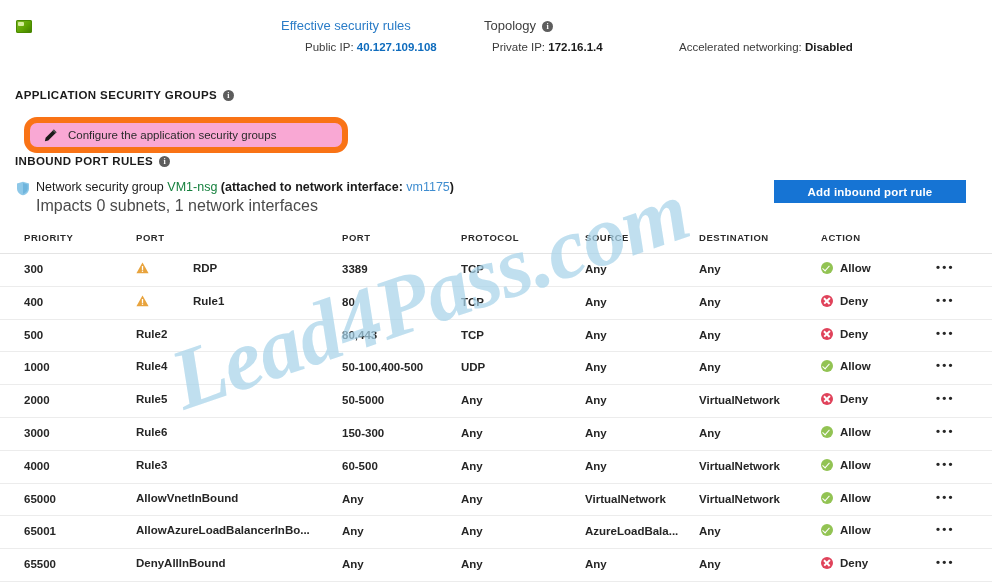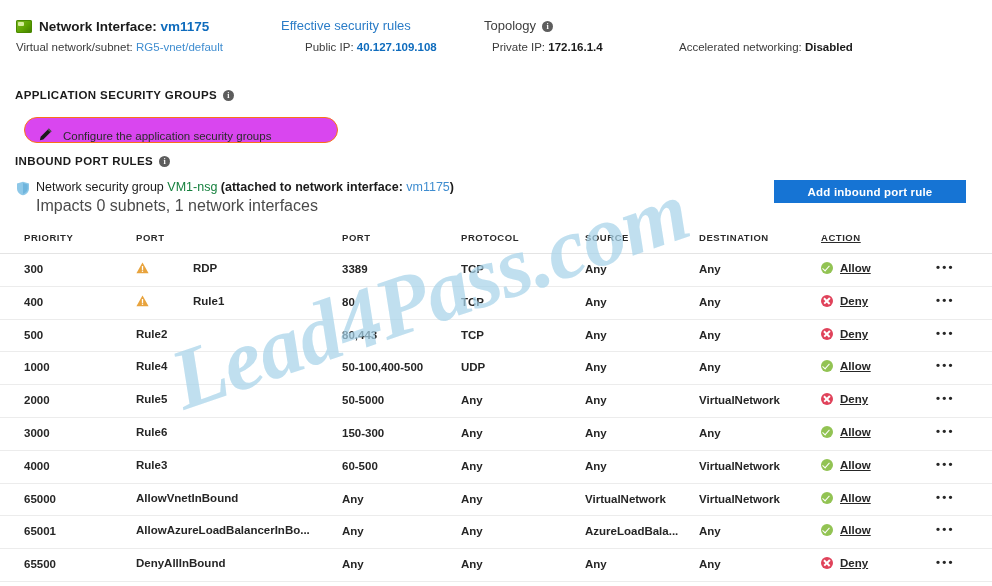--- a/index.html
+++ b/index.html
@@ -133,25 +133,25 @@
     color: #1b1b1b;
     white-space: nowrap;
   }
   #asg-title { left: 15px; top: 89px; }
   #ipr-title { left: 15px; top: 155px; }
 
   #asg-button {
     position: absolute;
     left: 24px; top: 117px;
     width: 312px; height: 24px;
-    border: 1px solid #f97316;
+    border: 6px solid #f97316;
     border-radius: 13px;
-    background: #d946ef;
+    background: #f9a8d4;
     display: flex;
-    align-items: flex-end;
+    align-items: center;
     cursor: pointer;
   }
   .pencil-icon {
     width: 15px; height: 15px;
     margin-left: 13px;
     margin-right: 10px;
     flex: none;
     position: relative;
   }
   .pencil-icon svg { display: block; }
@@ -242,21 +242,21 @@
     gap: 36px;
   }
 
   
   .c-priority { left: 24px; }
   .c-name     { left: 136px; }
   .c-port     { left: 342px; }
   .c-protocol { left: 461px; }
   .c-source   { left: 585px; }
   .c-dest     { left: 699px; }
-  .c-action   { left: 821px; text-decoration: underline; }
+  .c-action   { left: 821px; }
   .c-menu     { left: 936px; }
 
   .warn-tri {
     width: 13px; height: 12px;
     margin-right: 8px;
     flex: none;
     display: inline-block;
   }
   .action-cell {
     display: flex;
@@ -302,37 +302,29 @@
     font-size: 13px;
   }
 </style>
 </head>
 <body>
 
 <div class="page">
 
   <div class="hdr-row1">
     <span class="nic-icon"></span>
-    <span class="hdr-title">
-      <span>Network Interface:</span>
-      <span class="val">vm1175</span>
-    </span>
   </div>
 
   <span class="hdr-link" id="link-effective">Effective security rules</span>
 
   <span class="hdr-link" id="link-topology">
     <span>Topology</span><span class="info-dot">i</span>
   </span>
 
   <div class="hdr-row2">
-    <span class="field" id="f-vnet">
-      <span class="lbl">Virtual network/subnet:</span>
-      <span class="lnk">RG5-vnet/default</span>
-    </span>
     <span class="field" id="f-pubip">
       <span class="lbl">Public IP:</span>
       <span class="boldblue">40.127.109.108</span>
     </span>
     <span class="field" id="f-privip">
       <span class="lbl">Private IP:</span>
       <span class="bold">172.16.1.4</span>
     </span>
     <span class="field" id="f-accnet">
       <span class="lbl">Accelerated networking:</span>

